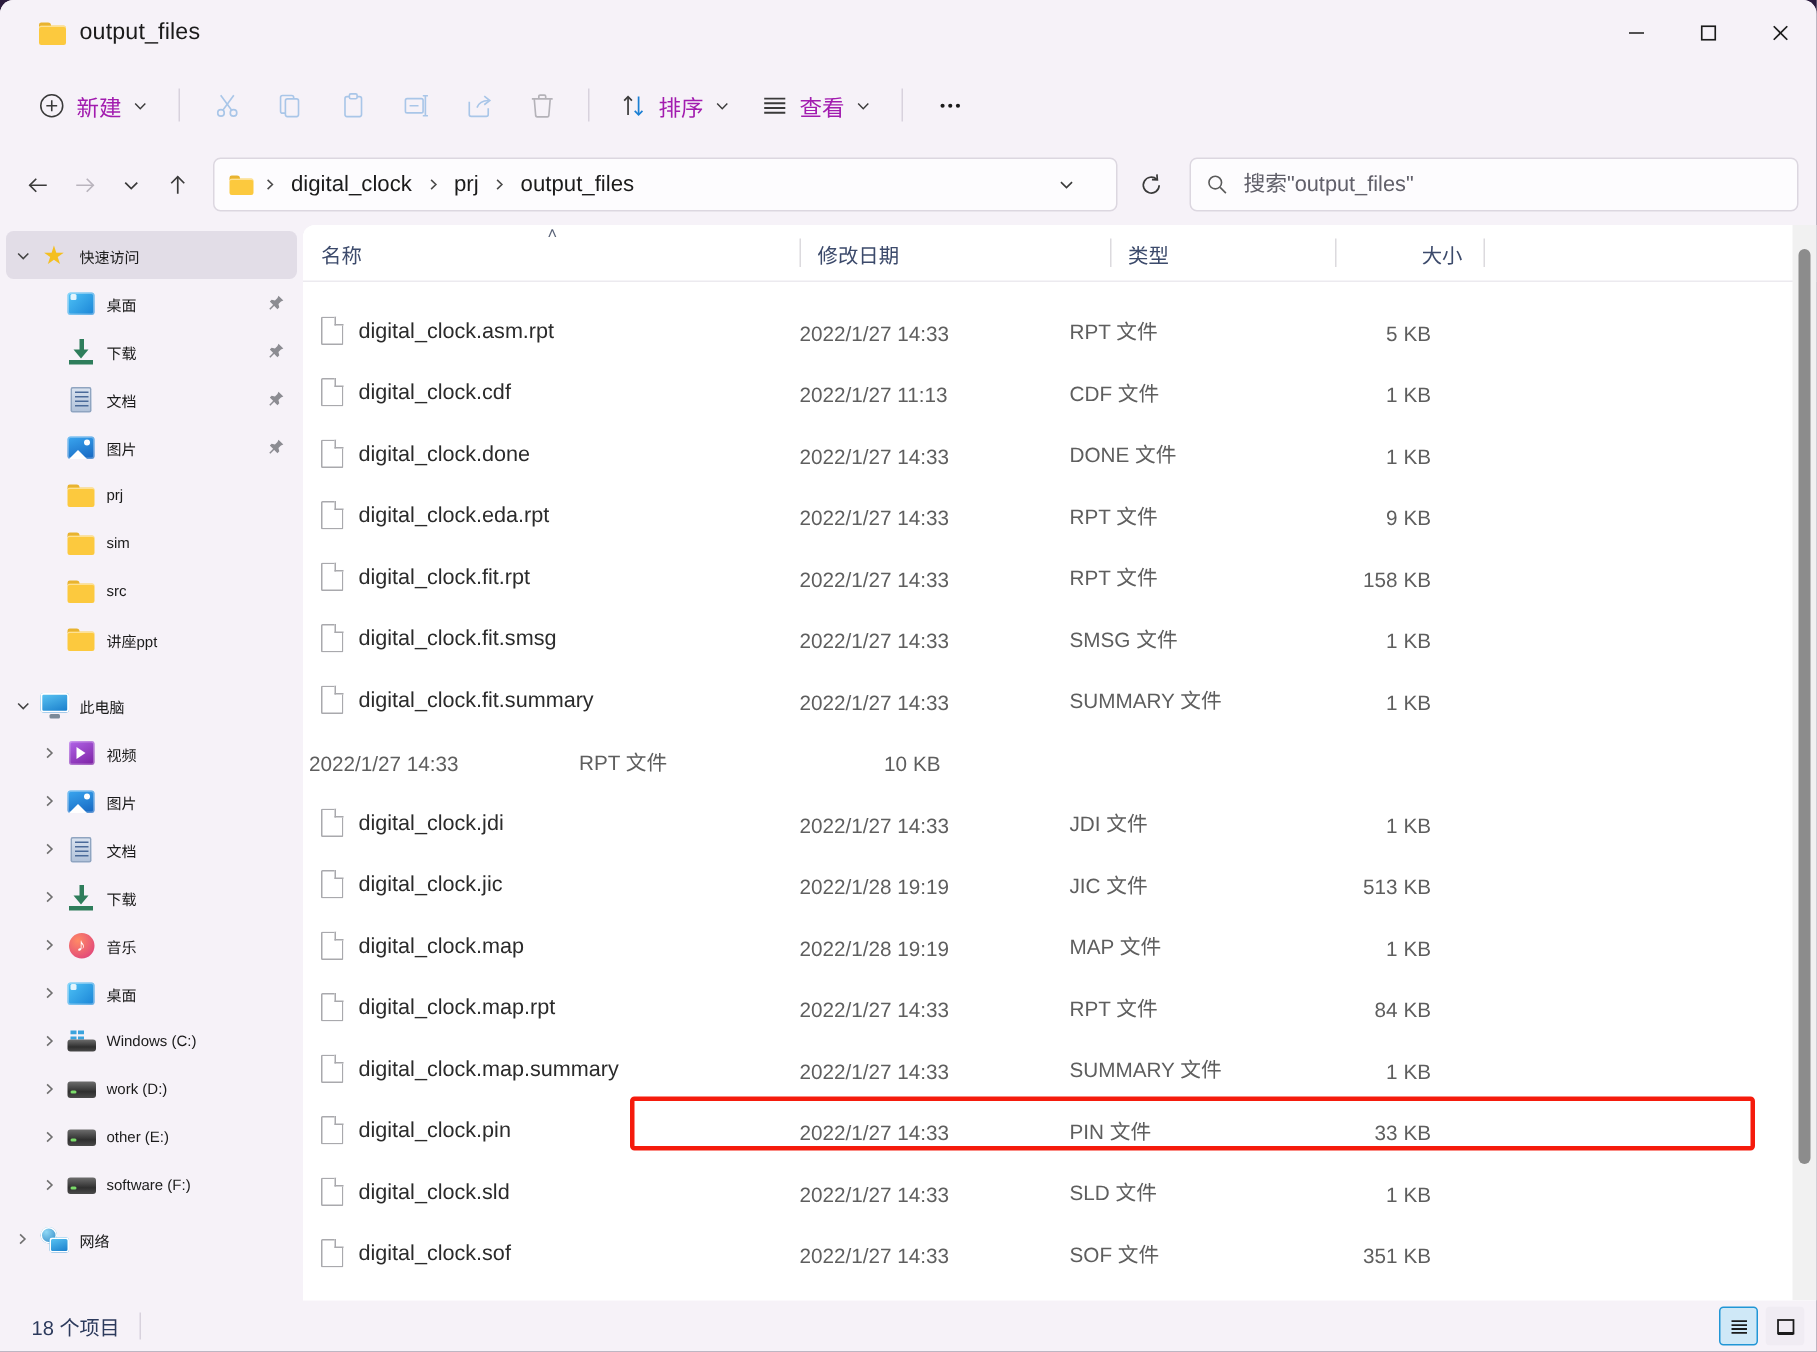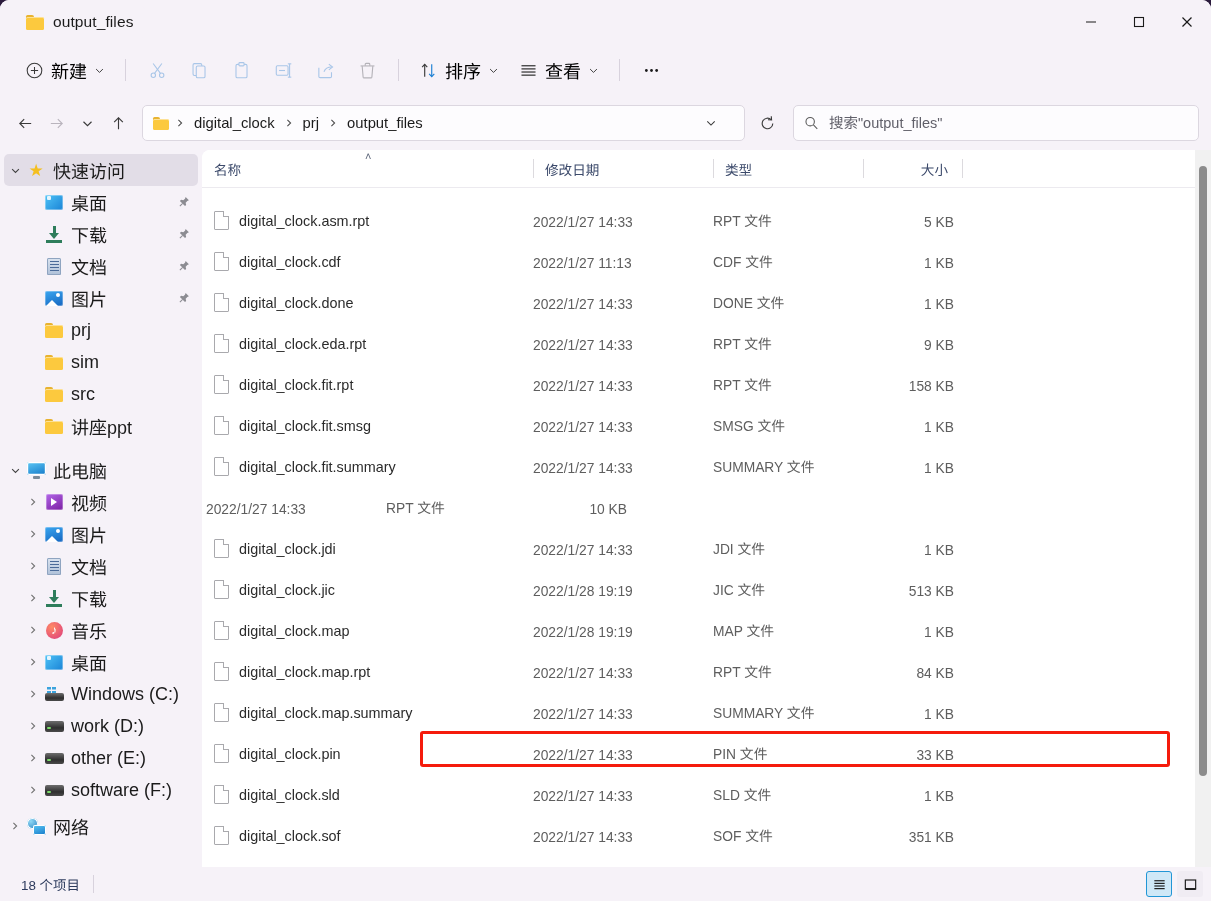--- a/index.html
+++ b/index.html
@@ -80,21 +80,21 @@
     height: 36px;
     display: flex; align-items: center; justify-content: center;
     gap: 7px;
     padding: 0 9px;
     border-radius: 5px;
     cursor: default;
     color: #1b1b1b;
     font-size: 14.5px;
   }
   .tb-btn.icon-only { width: 40px; padding: 0; }
-  .tb-label { white-space: nowrap; font-size: 18px; color: #000000; }
+  .tb-label { white-space: nowrap; font-size: 15px; color: #a21caf; }
   .tb-sep {
     width: 1px; height: 22px; background: #d8d2dd; margin: 0 9px;
     flex: 0 0 auto;
   }
   .chev { display: inline-block; flex: 0 0 auto; }
 
   
   #addrrow {
     height: 54px; min-height: 54px;
     background: #f6f2f8;
@@ -180,21 +180,21 @@
   .nav-twisty {
     width: 22px; min-width: 22px; height: 100%;
     display: flex; align-items: center; justify-content: center;
   }
   .nav-ico {
     width: 20px; min-width: 20px; height: 20px;
     display: flex; align-items: center; justify-content: center;
     margin-right: 7px;
   }
   .nav-label {
-    font-size: 18px; color: #1b1b1b; white-space: nowrap;
+    font-size: 10px; color: #1b1b1b; white-space: nowrap;
     overflow: hidden; text-overflow: ellipsis;
   }
   .pin { margin-left: auto; display: flex; align-items: center; }
   .indent-1 { padding-left: 18px; }
 
   
   .ic-desktop {
     width: 18px; height: 15px; border-radius: 2px;
     background: linear-gradient(135deg,#4fc3f7 0%,#1a84d6 100%);
     box-shadow: inset 0 0 0 1px rgba(255,255,255,.35);
@@ -344,21 +344,21 @@
     padding-left: 12px;
     cursor: default;
     user-select: none;
   }
   .col + .col::before {
     content: ""; position: absolute; left: 0; top: 9px; bottom: 9px;
     width: 1px; background: #dcdade;
   }
   .col.c-name { width: 331px; }
   .col.c-date { width: 180px; }
-  .col.c-type { width: 150px; }
+  .col.c-type { width: 150px; margin-left: 27px; }
   .col.c-size { width: 99px; justify-content: flex-end; padding-right: 14px; padding-left: 0; }
   .col.c-size::before { left: 0; }
   .col.c-pad { flex: 1; }
   .sort-caret {
     position: absolute; left: 163px; top: 1px;
     font-size: 11px; color: #5b6478; line-height: 10px;
   }
   #rows {
     flex: 1; overflow: hidden; position: relative;
     padding-top: 1px;

